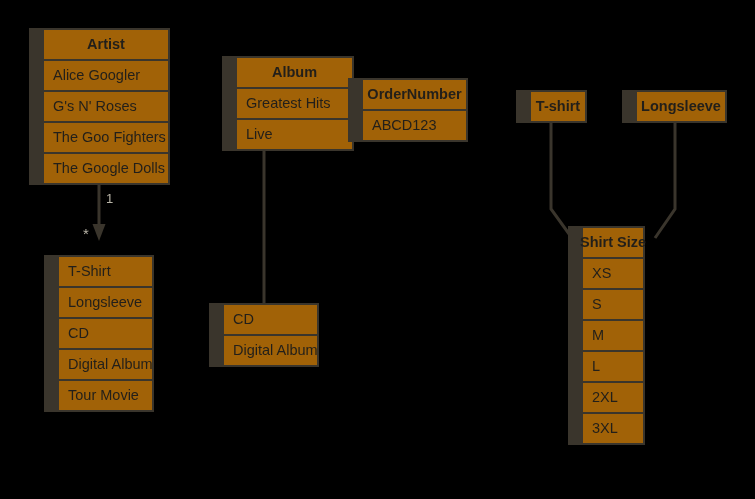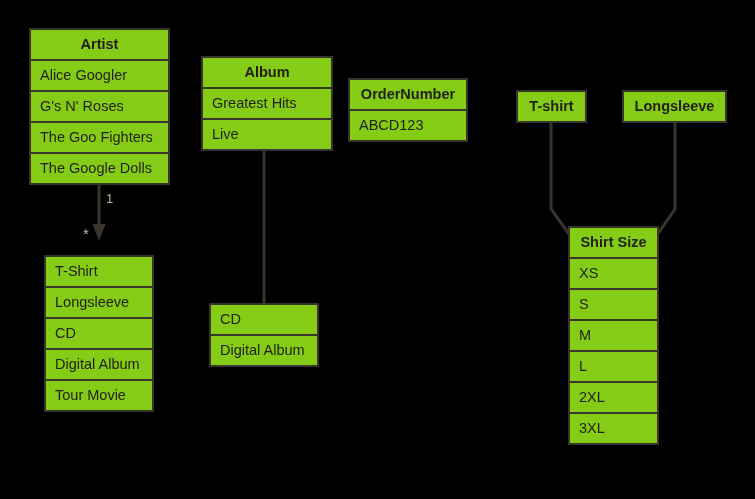--- a/index.html
+++ b/index.html
@@ -26,30 +26,31 @@
   }
   .entity {
     position: absolute;
     box-sizing: border-box;
     background: #3a352c;
     border: 2px solid #3a352c;
     padding: 0;
   }
   .row {
     box-sizing: border-box;
-    background: #84cc16;
+    background: #a16207;
     color: #221f1a;
     font-size: 14.5px;
     line-height: 1;
     height: 29px;
     display: flex;
     align-items: center;
     padding: 0 9px;
     margin-bottom: 2px;
     white-space: nowrap;
+    margin-left: 13px;
   }
   .row:last-child { margin-bottom: 0; }
   .row.header {
     font-weight: bold;
     justify-content: center;
     font-size: 14.5px;
   }
   .mult {
     position: absolute;
     color: #b9b5a8;
@@ -95,21 +96,21 @@
   <span class="mult star" style="left:83px; top:226px;">*</span>
 
   <div class="entity" style="left:44px; top:255px; width:110px;">
     <div class="row">T-Shirt</div>
     <div class="row">Longsleeve</div>
     <div class="row">CD</div>
     <div class="row">Digital Album</div>
     <div class="row">Tour Movie</div>
   </div>
 
-  <div class="entity" style="left:201px; top:56px; width:132px;">
+  <div class="entity" style="left:222px; top:56px; width:132px;">
     <div class="row header">Album</div>
     <div class="row">Greatest Hits</div>
     <div class="row">Live</div>
   </div>
 
   <div class="entity" style="left:209px; top:303px; width:110px;">
     <div class="row">CD</div>
     <div class="row">Digital Album</div>
   </div>
 
@@ -119,21 +120,21 @@
   </div>
 
   <div class="entity" style="left:516px; top:90px; width:71px;">
     <div class="row header">T-shirt</div>
   </div>
 
   <div class="entity" style="left:622px; top:90px; width:105px;">
     <div class="row header">Longsleeve</div>
   </div>
 
-  <div class="entity" style="left:568px; top:226px; width:91px;">
+  <div class="entity" style="left:568px; top:226px; width:77px;">
     <div class="row header">Shirt Size</div>
     <div class="row">XS</div>
     <div class="row">S</div>
     <div class="row">M</div>
     <div class="row">L</div>
     <div class="row">2XL</div>
     <div class="row">3XL</div>
   </div>
 
 </div>

